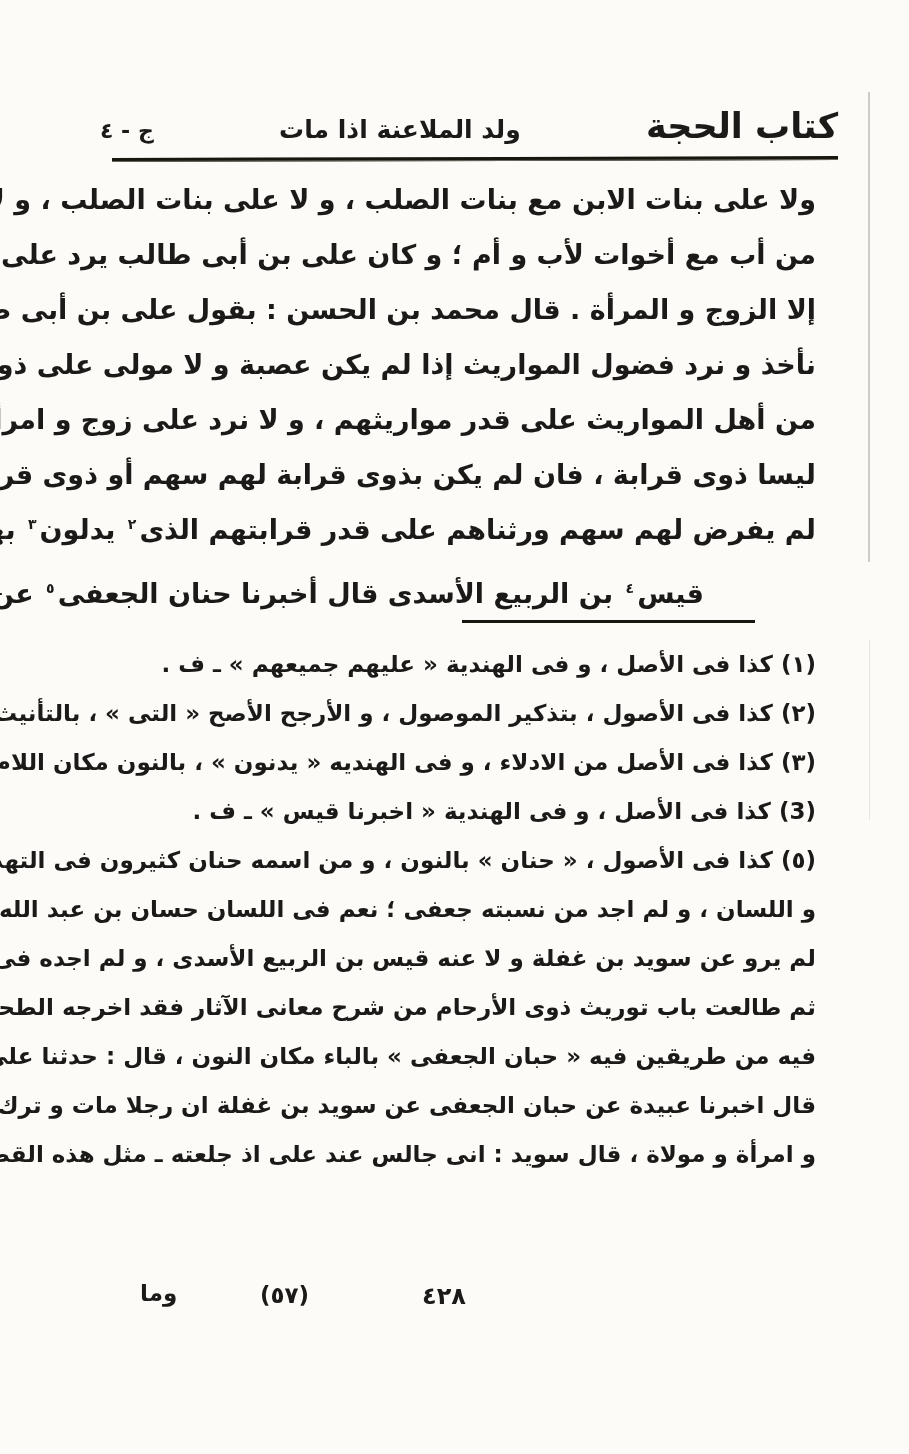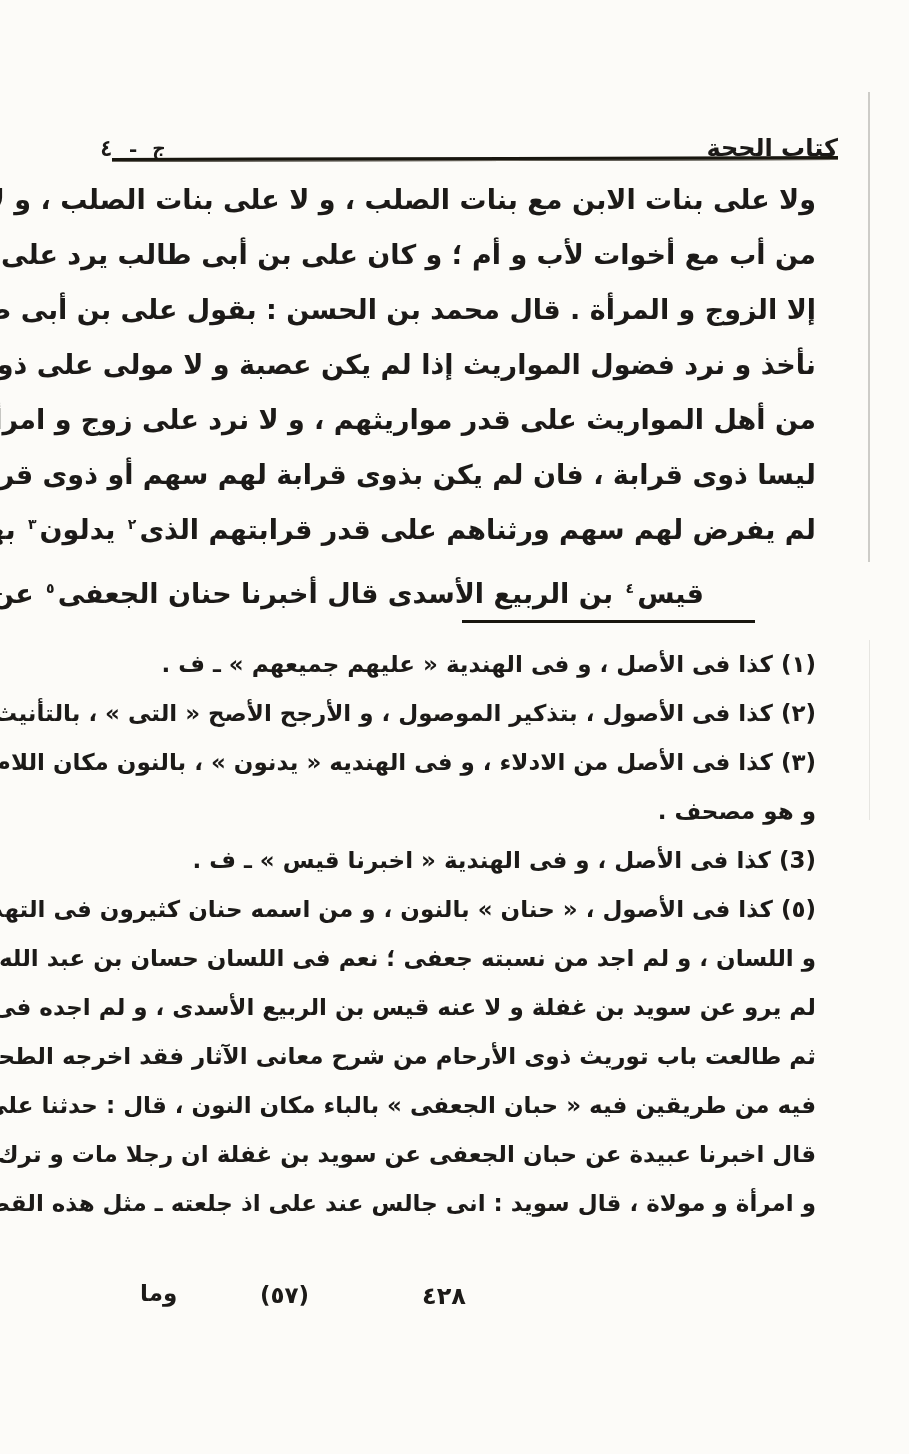--- a/index.html
+++ b/index.html
@@ -12,23 +12,23 @@
     overflow:hidden;
   }
   .page{position:absolute;inset:0;}
   
   .header{
     position:absolute;top:106px;left:100px;width:738px;
     display:flex;justify-content:space-between;align-items:baseline;
     direction:rtl;
     font-weight:700;
   }
-  .header .h-right{font-size:24px;margin-top:28px;}
+  .header .h-right{font-size:35px;}
   .header .h-center{font-size:25px;}
-  .header .h-left{font-size:22px;font-family:Liberation Mono, monospace;}
+  .header .h-left{font-size:22px;}
   .header-rule{
     position:absolute;top:157px;left:112px;width:726px;height:3px;
     background:#18160f;
     border-bottom:1px solid #6b675f;
     transform:rotate(-0.15deg);
   }
   
   .main-text{
     position:absolute;top:172px;left:102px;width:714px;
     direction:rtl;
@@ -94,20 +94,21 @@
     background:rgba(40,38,34,0.10);
   }
 </style>
 </head>
 <body>
 
 <div class="page">
 
   <div class="header">
     <span class="h-right">كتاب الحجة</span>
+    <span class="h-center">ولد الملاعنة اذا مات</span>
     <span class="h-left">ج - ٤</span>
   </div>
 
   <div class="header-rule"></div>
 
   <div class="main-text">
     <div class="line">ولا على بنات الابن مع بنات الصلب ، و لا على بنات الصلب ، و لا على أخوات</div>
     <div class="line"><span>من أب مع أخوات لأب و أم ؛ و كان على بن أبى طالب يرد على جميعهم</span></div>
     <div class="line">إلا الزوج و المرأة . قال محمد بن الحسن : بقول على بن أبى طالب رضى الله عنه</div>
     <div class="line">نأخذ و نرد فضول المواريث إذا لم يكن عصبة و لا مولى على ذوى الأرحام</div>
@@ -116,21 +117,20 @@
     <div class="line short-left"><span>لم يفرض لهم سهم ورثناهم على قدر قرابتهم الذى</span><sup>٢</sup> <span>يدلون</span><sup>٣</sup> <span>بها .</span></div>
     <div class="line para-indent"><span>قيس</span><sup>٤</sup> <span>بن الربيع الأسدى قال أخبرنا حنان الجعفى</span><sup>٥</sup> <span>عن سويد بن</span></div>
   </div>
 
   <div class="fn-rule"></div>
 
   <div class="footnotes">
     <div class="fn-line fn-short">(١) كذا فى الأصل ، و فى الهندية « عليهم جميعهم » ـ ف .</div>
     <div class="fn-line">(٢) كذا فى الأصول ، بتذكير الموصول ، و الأرجح الأصح « التى » ، بالتأنيث لأن</div>
     <div class="fn-line">(٣) كذا فى الأصل من الادلاء ، و فى الهنديه « يدنون » ، بالنون مكان اللام</div>
-    <div class="fn-line fn-short">و هو مصحف .</div>
     <div class="fn-line fn-short">(3) كذا فى الأصل ، و فى الهندية « اخبرنا قيس » ـ ف .</div>
     <div class="fn-line">(٥) كذا فى الأصول ، « حنان » بالنون ، و من اسمه حنان كثيرون فى التهذيب</div>
     <div class="fn-line">و اللسان ، و لم اجد من نسبته جعفى ؛ نعم فى اللسان حسان بن عبد الله الجعفى لكن</div>
     <div class="fn-line">لم يرو عن سويد بن غفلة و لا عنه قيس بن الربيع الأسدى ، و لم اجده فى التعجيل .</div>
     <div class="fn-line">ثم طالعت باب توريث ذوى الأرحام من شرح معانى الآثار فقد اخرجه الطحاوى</div>
     <div class="fn-line">فيه من طريقين فيه « حبان الجعفى » بالباء مكان النون ، قال : حدثنا على قال ثنا يزيد</div>
     <div class="fn-line">قال اخبرنا عبيدة عن حبان الجعفى عن سويد بن غفلة ان رجلا مات و ترك ابنة</div>
     <div class="fn-line">و امرأة و مولاة ، قال سويد : انى جالس عند على اذ جلعته ـ مثل هذه القصة ـ =</div>
   </div>
 

